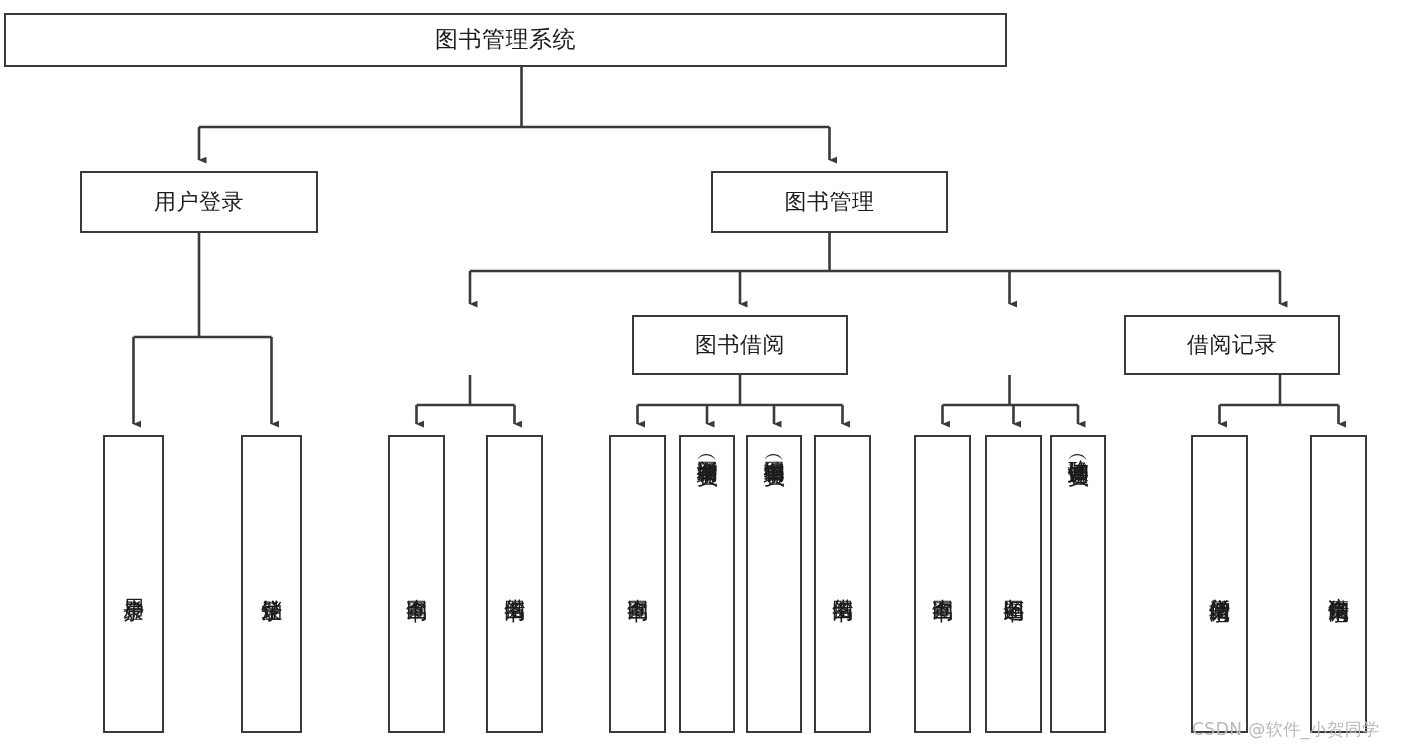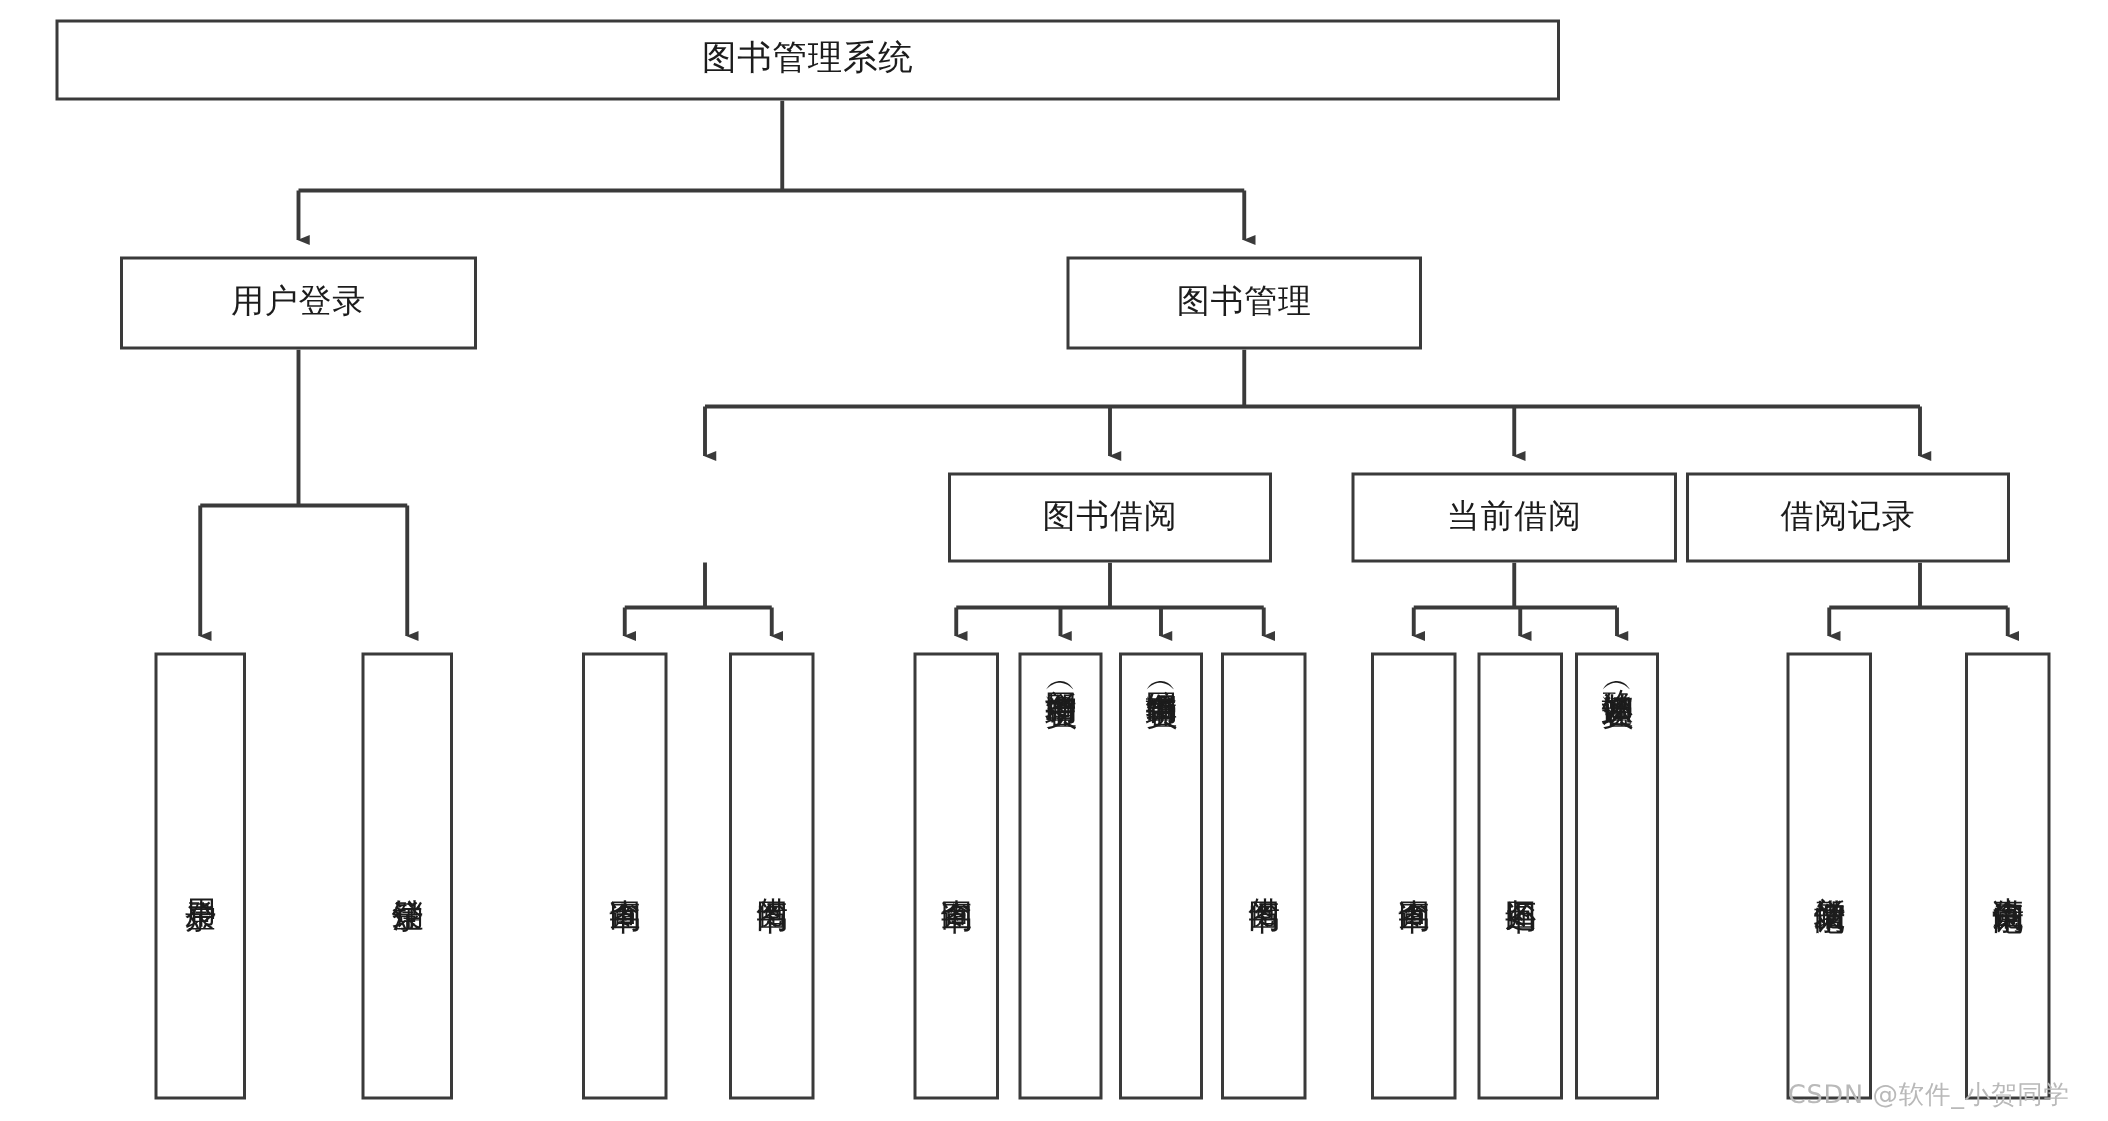--- a/index.html
+++ b/index.html
@@ -115,36 +115,33 @@
         <path d="M 942.5 405 L 942.5 424" marker-end="url(#arrow)"></path>
         <path d="M 1013.5 405 L 1013.5 424" marker-end="url(#arrow)"></path>
         <path d="M 1078 405 L 1078 424" marker-end="url(#arrow)"></path>
         <path d="M 1280 375 L 1280 405"></path>
         <path d="M 1219.5 405 L 1338.5 405"></path>
         <path d="M 1219.5 405 L 1219.5 424" marker-end="url(#arrow)"></path>
         <path d="M 1338.5 405 L 1338.5 424" marker-end="url(#arrow)"></path>
       </g>
   </svg>
 
-  <div class="node root horiz" style="left: 37px; top: 13px; width: 1003px; height: 54px;">
+  <div class="node root horiz" style="left: 4px; top: 13px; width: 1003px; height: 54px;">
     <span class="node-label">图书管理系统</span>
   </div>
 
   <div class="node horiz" style="left: 80px; top: 171px; width: 238px; height: 62px;">
     <span class="node-label">用户登录</span>
   </div>
   <div class="node horiz" style="left: 711px; top: 171px; width: 237px; height: 62px; justify-content: center;">
     <span class="node-label">图书管理</span>
   </div>
 
   <div class="node horiz" style="left: 632px; top: 315px; width: 216px; height: 60px; justify-content: center;">
     <span class="node-label">图书借阅</span>
-  </div>
-  <div class="node horiz" style="left: 901px; top: 315px; width: 217px; height: 60px;">
-    <span class="node-label">当前借阅</span>
   </div>
   <div class="node horiz" style="left: 1124px; top: 315px; width: 216px; height: 60px;">
     <span class="node-label">借阅记录</span>
   </div>
 
   <div class="node leaf center-text" style="left: 103px; top: 435px; width: 61px; height: 298px;">
     <span class="node-label">用户登录</span>
   </div>
   <div class="node leaf center-text" style="left: 241px; top: 435px; width: 61px; height: 298px;">
     <span class="node-label">注销登录</span>

